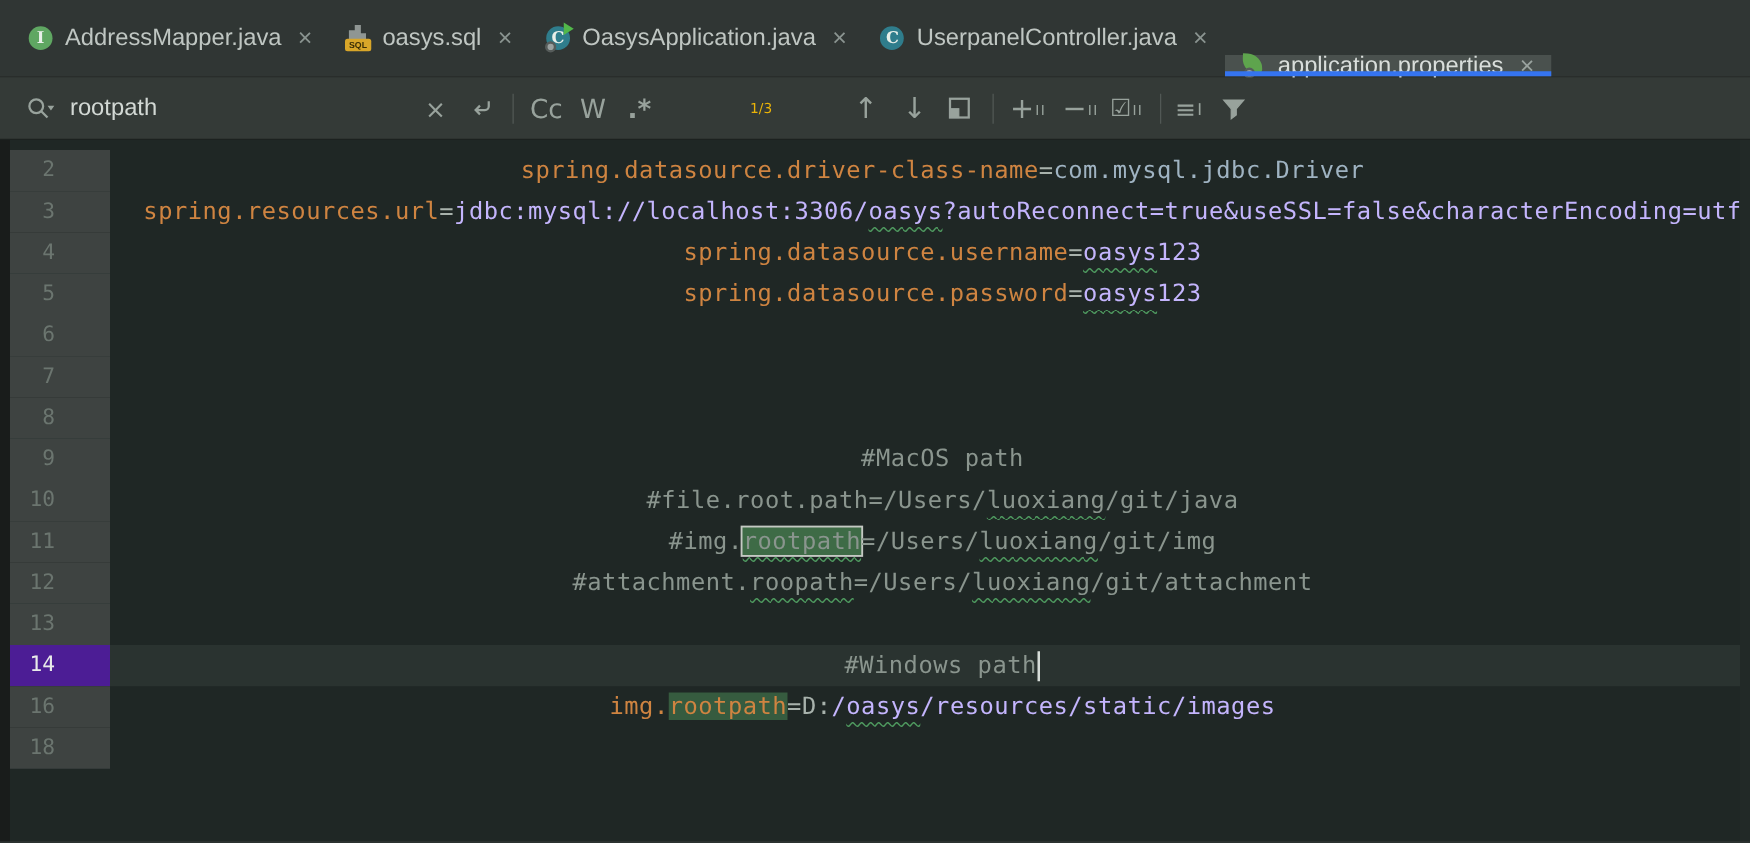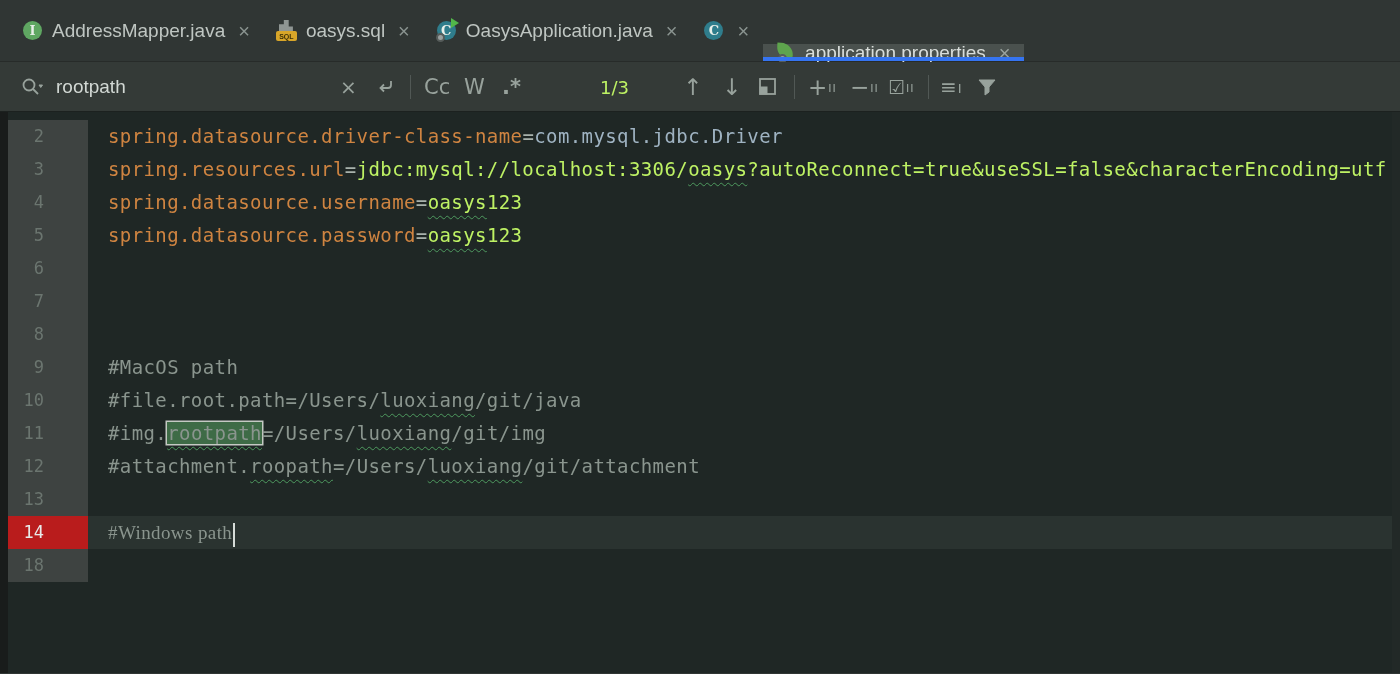--- a/index.html
+++ b/index.html
@@ -40,40 +40,40 @@
   
   .sbar { height:50px; background:#343a37; position:relative; border-bottom:1px solid #1c211f; }
   .sb { position:absolute; top:50%; transform:translateY(-50%); color:#98a29c;
         font-size:20px; display:flex; align-items:center; justify-content:center;
         font-family:"DejaVu Sans", sans-serif; }
   .sbar input { background:transparent; border:none; outline:none; color:#d2d8d4;
                 font-size:19px; font-family:"Liberation Sans", sans-serif; }
   .vdiv { position:absolute; top:13px; width:1px; height:24px; background:#51585 5;
           background:#515855; }
   .subII { font-size:11px; margin-top:4px; margin-left:1px; letter-spacing:1px; }
-  .count { color:#bef264; font-size:18px; }
+  .count { color:#eab308; font-size:11px; }
   svg.ic { display:block; }
   svg.ic * { stroke:#98a29c; }
 
   
   .editor { position:relative; height:561px; background:#1f2725; overflow:hidden;
             border-left:8px solid #191c1b; padding-top:8px; }
   .row { display:flex; height:33px; width:1392px; }
   .gut { flex:none; width:80px; background:#3e4341; color:#6b756f;
          font-family:"DejaVu Sans Mono", monospace; font-size:17px; line-height:33px;
          text-align:right; padding-right:44px; }
   .codecell { flex:1 0 auto; padding-left:20px; white-space:pre;
               font-family:"DejaVu Sans Mono", monospace; font-size:19px;
-              letter-spacing:0.4px; line-height:33px; }
-  .row.cur .gut { background:#b91c1c; color:#e8eae9; }
-  .row.cur .codecell { background:#2a3330;font-family:Liberation Serif, serif; }
+              letter-spacing:0.4px; line-height:33px;text-align:center; }
+  .row.cur .gut { background:#4c1d95; color:#e8eae9; }
+  .row.cur .codecell { background:#2a3330; }
 
   .k  { color:#cf8441; }
   .p  { color:#a8b2ac; }
-  .v  { color:#bef264; }
+  .v  { color:#c4b5fd; }
   .cl { color:#9fb3c2; }
   .cm { color:#8a958e; }
   .typo { text-decoration:underline; text-decoration-style:wavy;
           text-decoration-color:#4e9a5f; text-decoration-thickness:1px;
           text-underline-offset:6px; }
   .match { background:#365b3f; }
   .match-cur { background:#3e6b46; box-shadow:0 0 0 1.5px #c4c9c3; }
   .caret { display:inline-block; width:2px; height:24px; background:#d6dcd8;
            vertical-align:middle; margin-left:1px; }
   .scrolltrack { position:absolute; right:0; top:0; bottom:0; width:8px;
@@ -104,20 +104,21 @@
         <span class="runtri"></span>
         <span class="gearblob"></span>
       </span>
       <span>OasysApplication.java</span>
       <span class="close">×</span>
     </div>
     <div class="tab">
       <span class="ticon">
         <span class="circ teal">C</span>
       </span>
+      <span>UserpanelController.java</span>
       <span class="close">×</span>
     </div>
     <div class="tab active">
       <span class="ticon">
         <span class="leaf"></span>
         <span class="gearblob" style="left:3px;bottom:0;"></span>
       </span>
       <span>application.properties</span>
       <span class="close">×</span>
     </div>
@@ -225,16 +226,20 @@
     </div>
     <div class="row">
       <div class="gut">13</div>
       <div class="codecell"></div>
     </div>
     <div class="row cur">
       <div class="gut">14</div>
       <div class="codecell"><span class="cm">#Windows path</span><span class="caret"></span></div>
     </div>
     <div class="row">
+      <div class="gut">16</div>
+      <div class="codecell"><span class="k">img.</span><span class="k match">rootpath</span><span class="p">=D:</span><span class="v">/</span><span class="v typo">oasys</span><span class="v">/resources/static/images</span></div>
+    </div>
+    <div class="row">
       <div class="gut">18</div>
       <div class="codecell"></div>
     </div>
   </div>
 
 </body></html>

